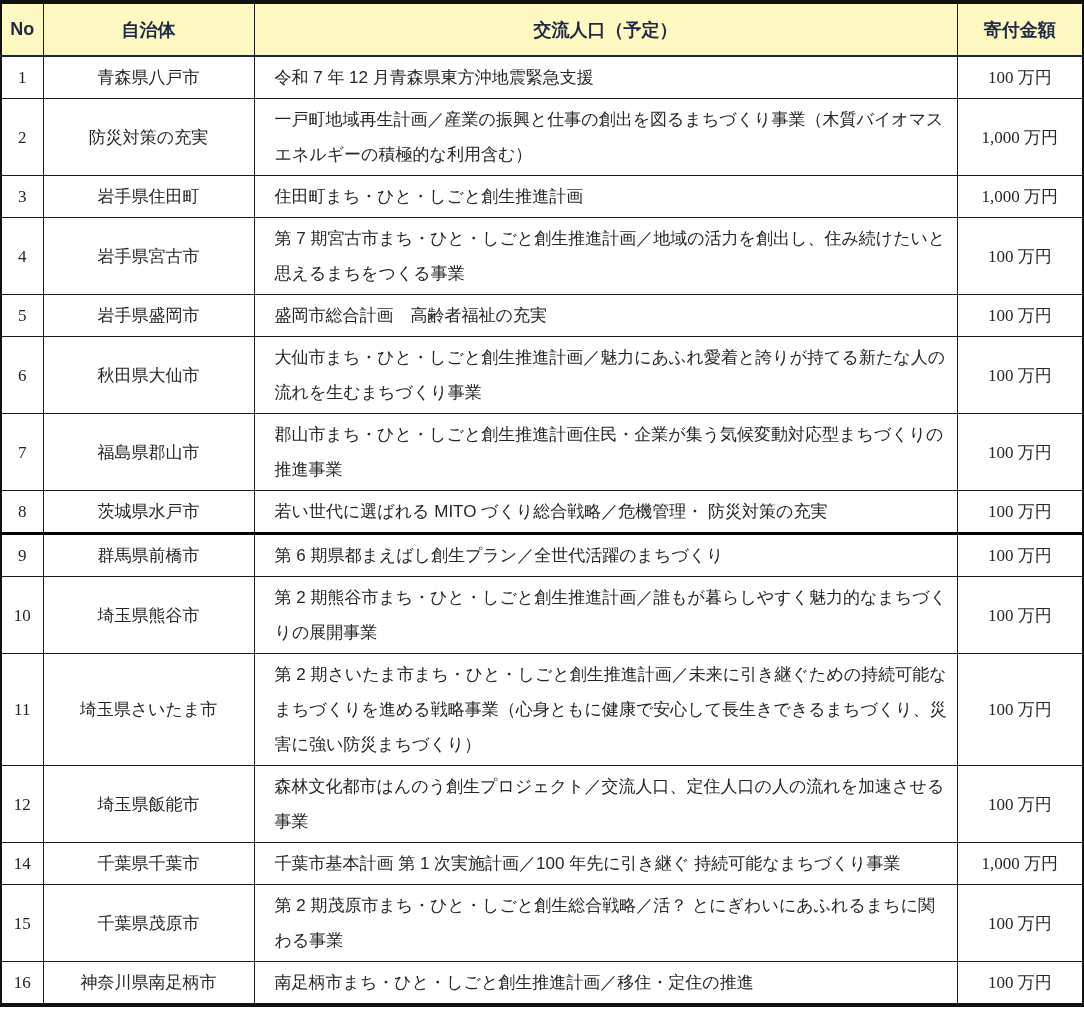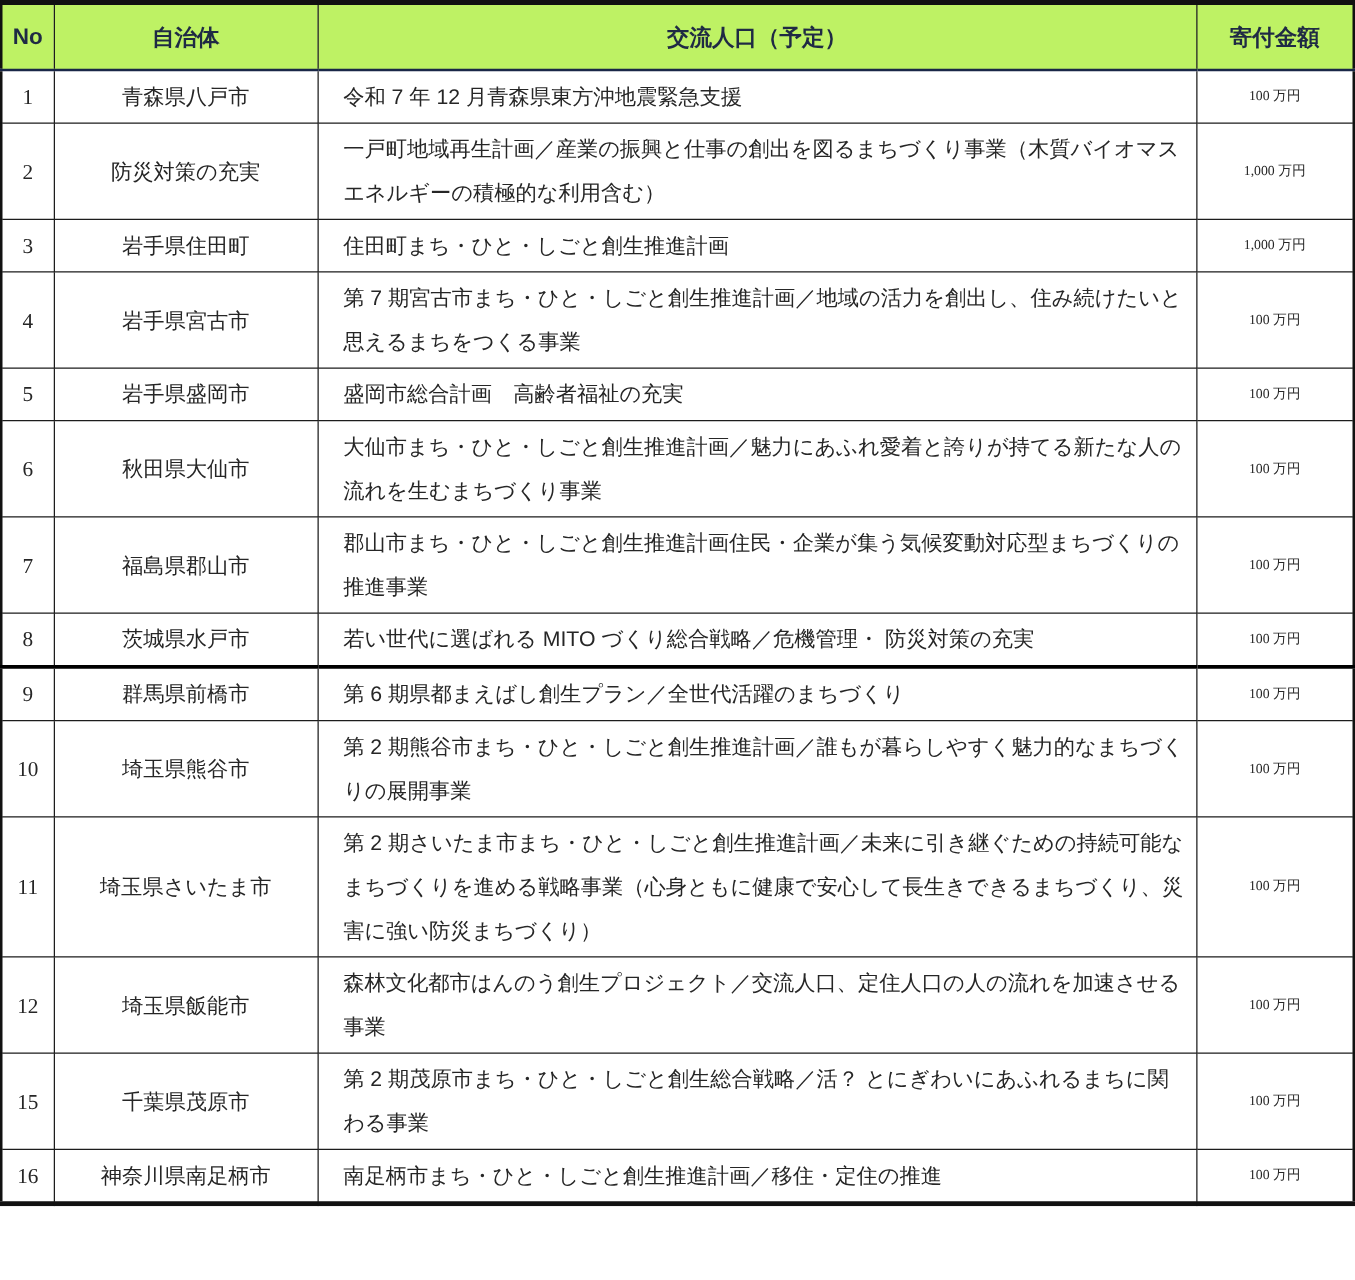--- a/index.html
+++ b/index.html
@@ -18,21 +18,21 @@
     border-bottom: 4px solid #111111;
   }
   col.c-no   { width: 42px; }
   col.c-muni { width: 211px; }
   col.c-proj { width: 703px; }
   col.c-amt  { width: 126px; }
 
   th, td { border: 1px solid #1c1c1c; }
 
   thead th {
-    background: #bef264;
+    background: #fef9c3;
     color: #1f2a44;
     font-size: 18px;
     font-weight: bold;
     height: 51px;
     text-align: center;
     padding: 0 2px;
     border-bottom: 2px solid #1a2747;
   }
 
   td {
@@ -46,21 +46,21 @@
     text-align: center;
     padding: 3px 1px;
     font-family: "Liberation Serif", "DejaVu Serif", serif;
     font-size: 17px;
   }
   td.muni { text-align: center; }
   td.proj { text-align: left; word-break: break-all; padding-left: 20px; }
   td.amt  {
     text-align: center;
     font-family: "Liberation Serif", "DejaVu Serif", serif;
-    font-size: 11px;
+    font-size: 17px;
     white-space: nowrap;
   }
   tr.thick-bottom td { border-bottom: 3px solid #000000; }
 </style>
 </head>
 <body>
 
 <table class="donation-table">
   <colgroup>
     <col class="c-no">
@@ -143,20 +143,26 @@
       <td class="proj">第 2 期さいたま市まち・ひと・しごと創生推進計画／未来に引き継ぐための持続可能なまちづくりを進める戦略事業（心身ともに健康で安心して長生きできるまちづくり、災害に強い防災まちづくり）</td>
       <td class="amt">100 万円</td>
     </tr>
     <tr>
       <td class="no">12</td>
       <td class="muni">埼玉県飯能市</td>
       <td class="proj">森林文化都市はんのう創生プロジェクト／交流人口、定住人口の人の流れを加速させる事業</td>
       <td class="amt">100 万円</td>
     </tr>
     <tr>
+      <td class="no">14</td>
+      <td class="muni">千葉県千葉市</td>
+      <td class="proj">千葉市基本計画 第 1 次実施計画／100 年先に引き継ぐ 持続可能なまちづくり事業</td>
+      <td class="amt">1,000 万円</td>
+    </tr>
+    <tr>
       <td class="no">15</td>
       <td class="muni">千葉県茂原市</td>
       <td class="proj">第 2 期茂原市まち・ひと・しごと創生総合戦略／活？ とにぎわいにあふれるまちに関わる事業</td>
       <td class="amt">100 万円</td>
     </tr>
     <tr>
       <td class="no">16</td>
       <td class="muni">神奈川県南足柄市</td>
       <td class="proj">南足柄市まち・ひと・しごと創生推進計画／移住・定住の推進</td>
       <td class="amt">100 万円</td>

